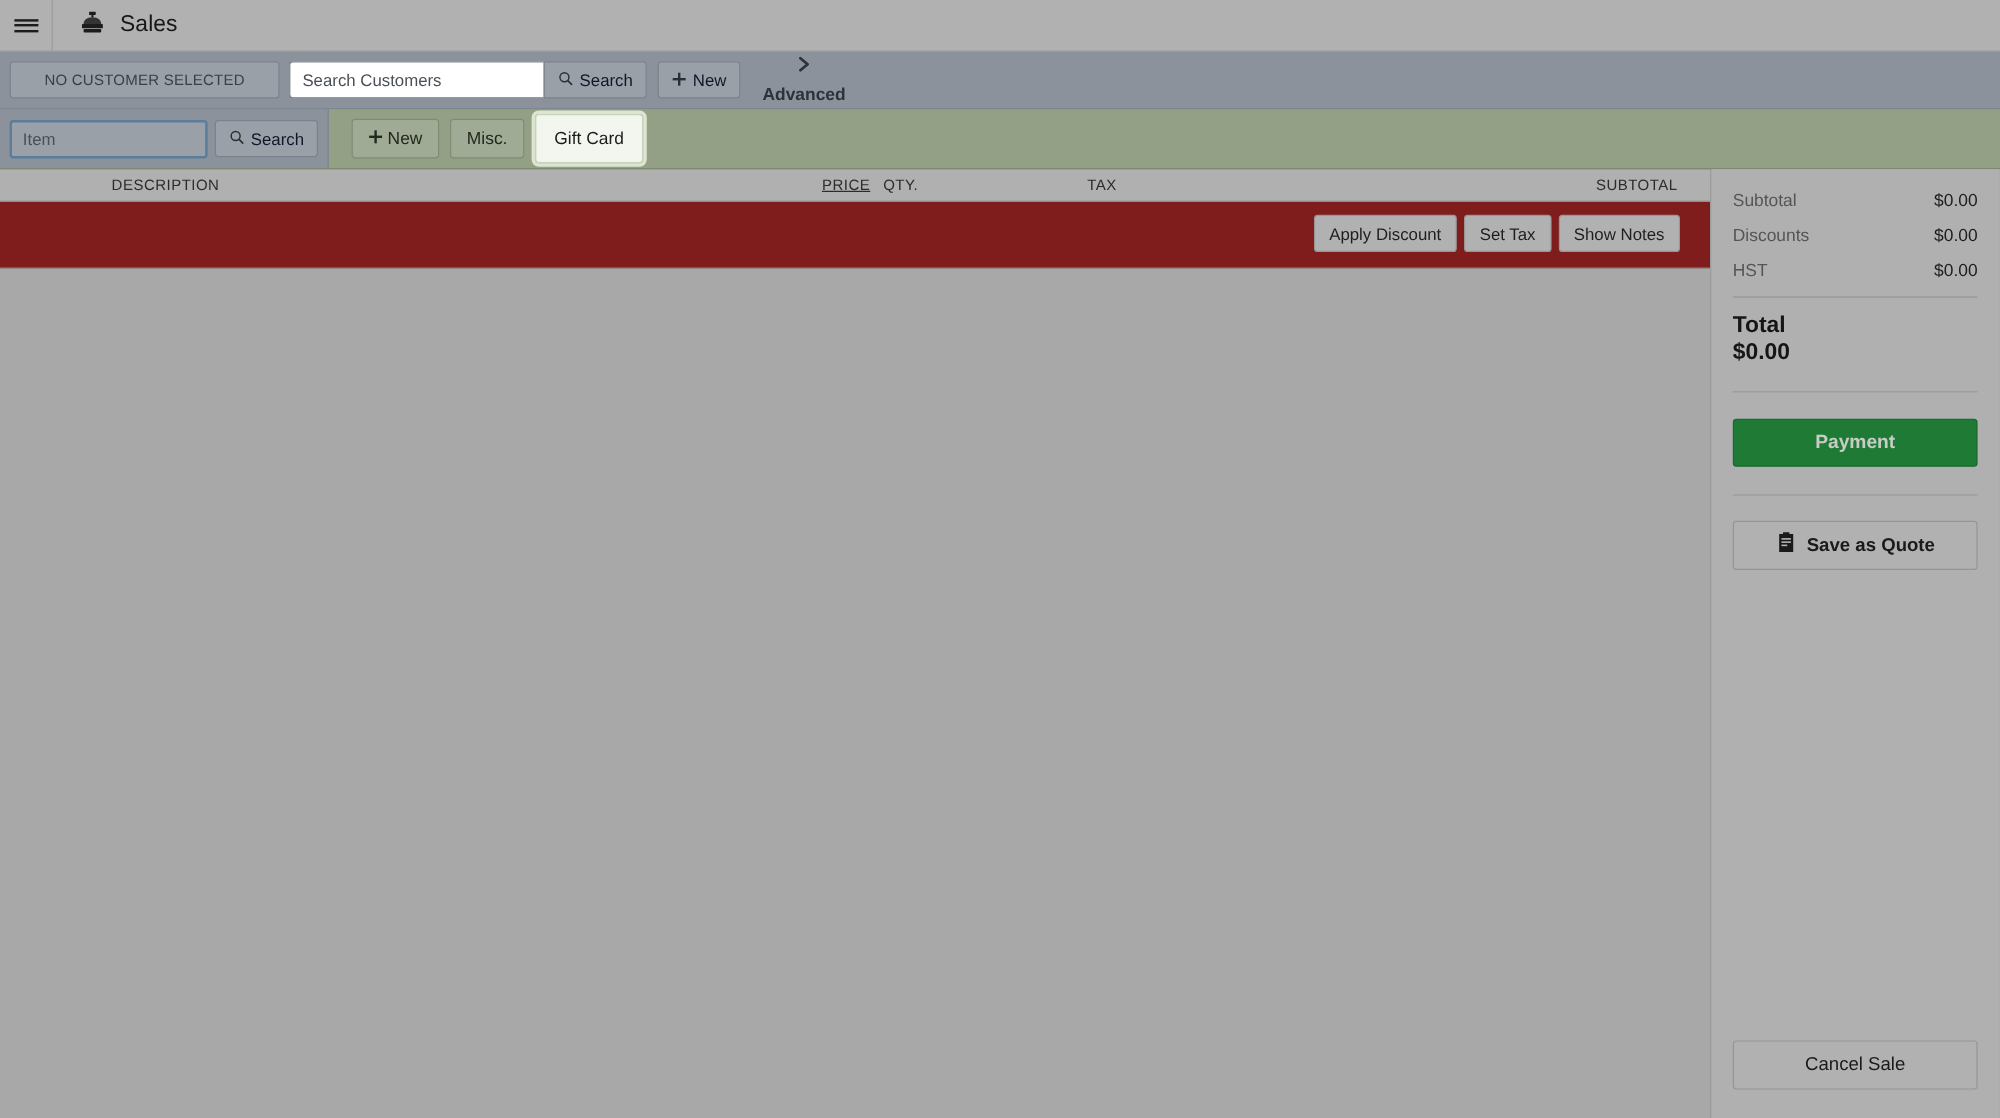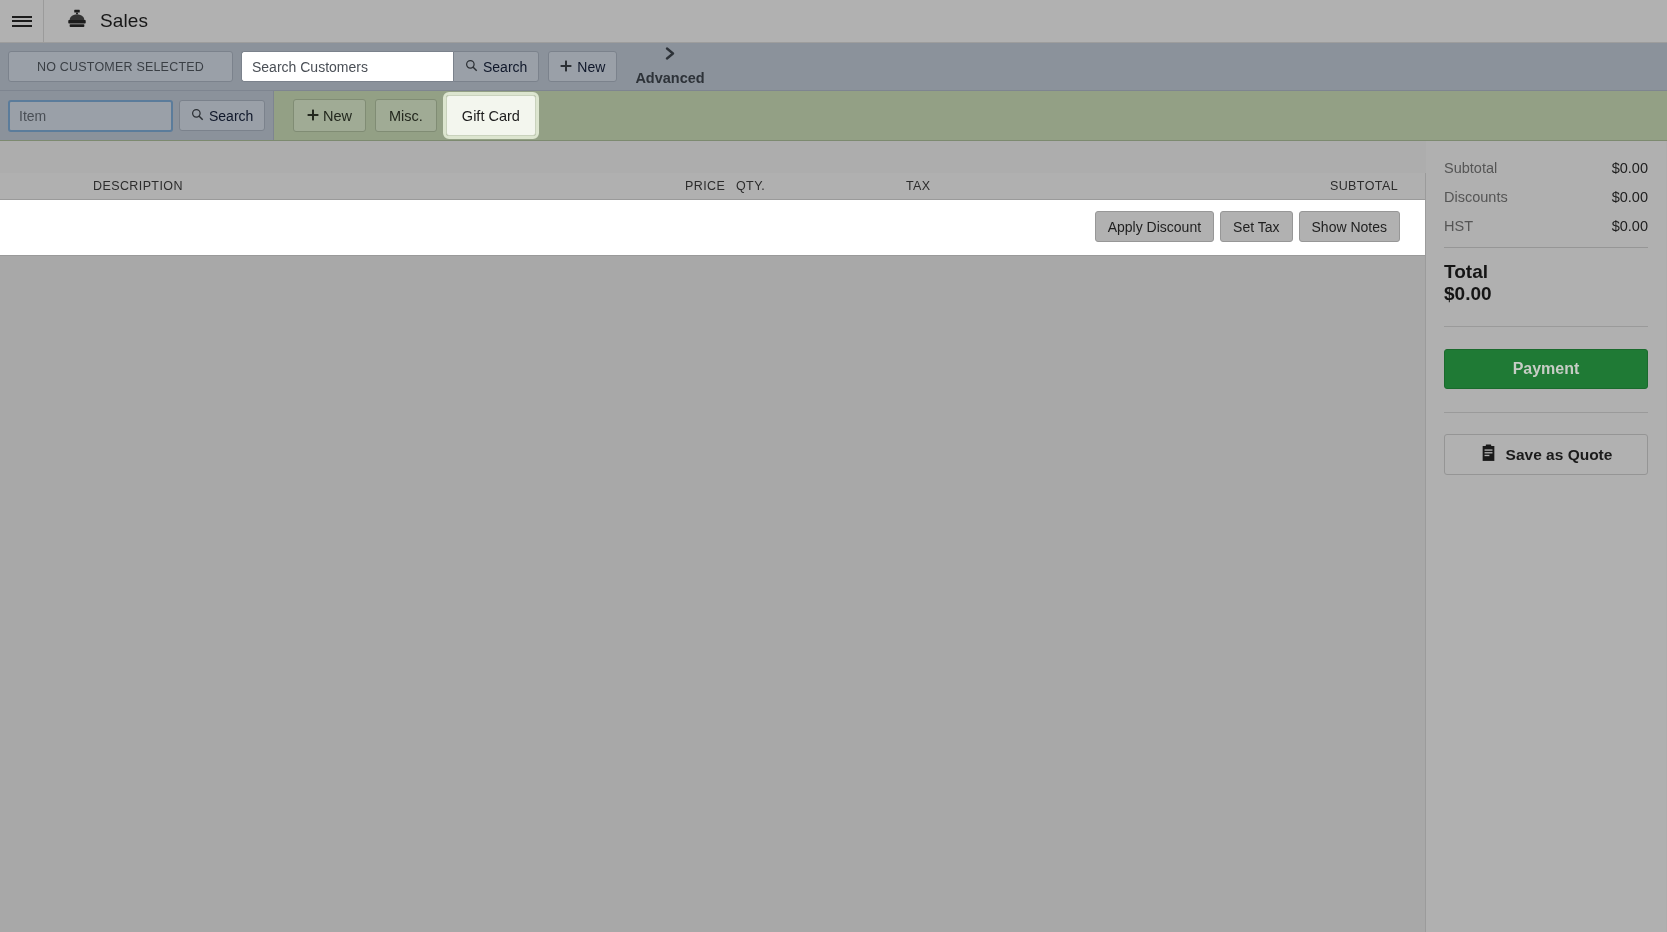--- a/index.html
+++ b/index.html
@@ -188,40 +188,39 @@
     cursor: pointer;
     outline: 3px solid #dce5cf;
     display: inline-flex;
     align-items: center;
   }
 
   
   .body-wrap { display: flex; height: calc(932px - 43px - 48px - 50px); }
   .cart-panel {
     width: 1426px;
-    background: #ffffff;
+    background: #7f1d1d;
     display: flex;
     flex-direction: column;
     border-right: 1px solid #9b9b9b;
-    margin-top: 32px;
   }
 
   
   .cart-head {
     height: 27px;
     background: #b0b0b0;
     border-bottom: 1px solid #9a9a9a;
     position: relative;
     font-size: 12.5px;
     color: #2c2c2c;
     letter-spacing: .4px;
   }
   .cart-head span { position: absolute; top: 6px; }
   .h-desc     { left: 93px; }
-  .h-price    { left: 685px; }
+  .h-price    { left: 685px; text-decoration: underline; }
   .h-qty      { left: 736px; }
   .h-tax      { left: 906px; }
   .h-subtotal { right: 27px; }
 
   .cart-rows { flex: 0 0 56px; position: relative; border-bottom: 1px solid #9a9a9a; }
   .row-actions {
     position: absolute;
     right: 25px;
     top: 11px;
     display: flex;
@@ -465,14 +464,17 @@
             <rect x="4.6" y="9" width="8.8" height="1.5" fill="#b1b1b1"></rect>
             <rect x="4.6" y="12" width="5.4" height="1.5" fill="#b1b1b1"></rect>
           </svg>
         </span>
         <span>Save as Quote</span>
       </button>
     </div>
 
     <div class="spacer"></div>
 
+    <div class="cancel-block">
+      <button class="btn-cancel">Cancel Sale</button>
+    </div>
   </div>
 </div>
 
 </body></html>

